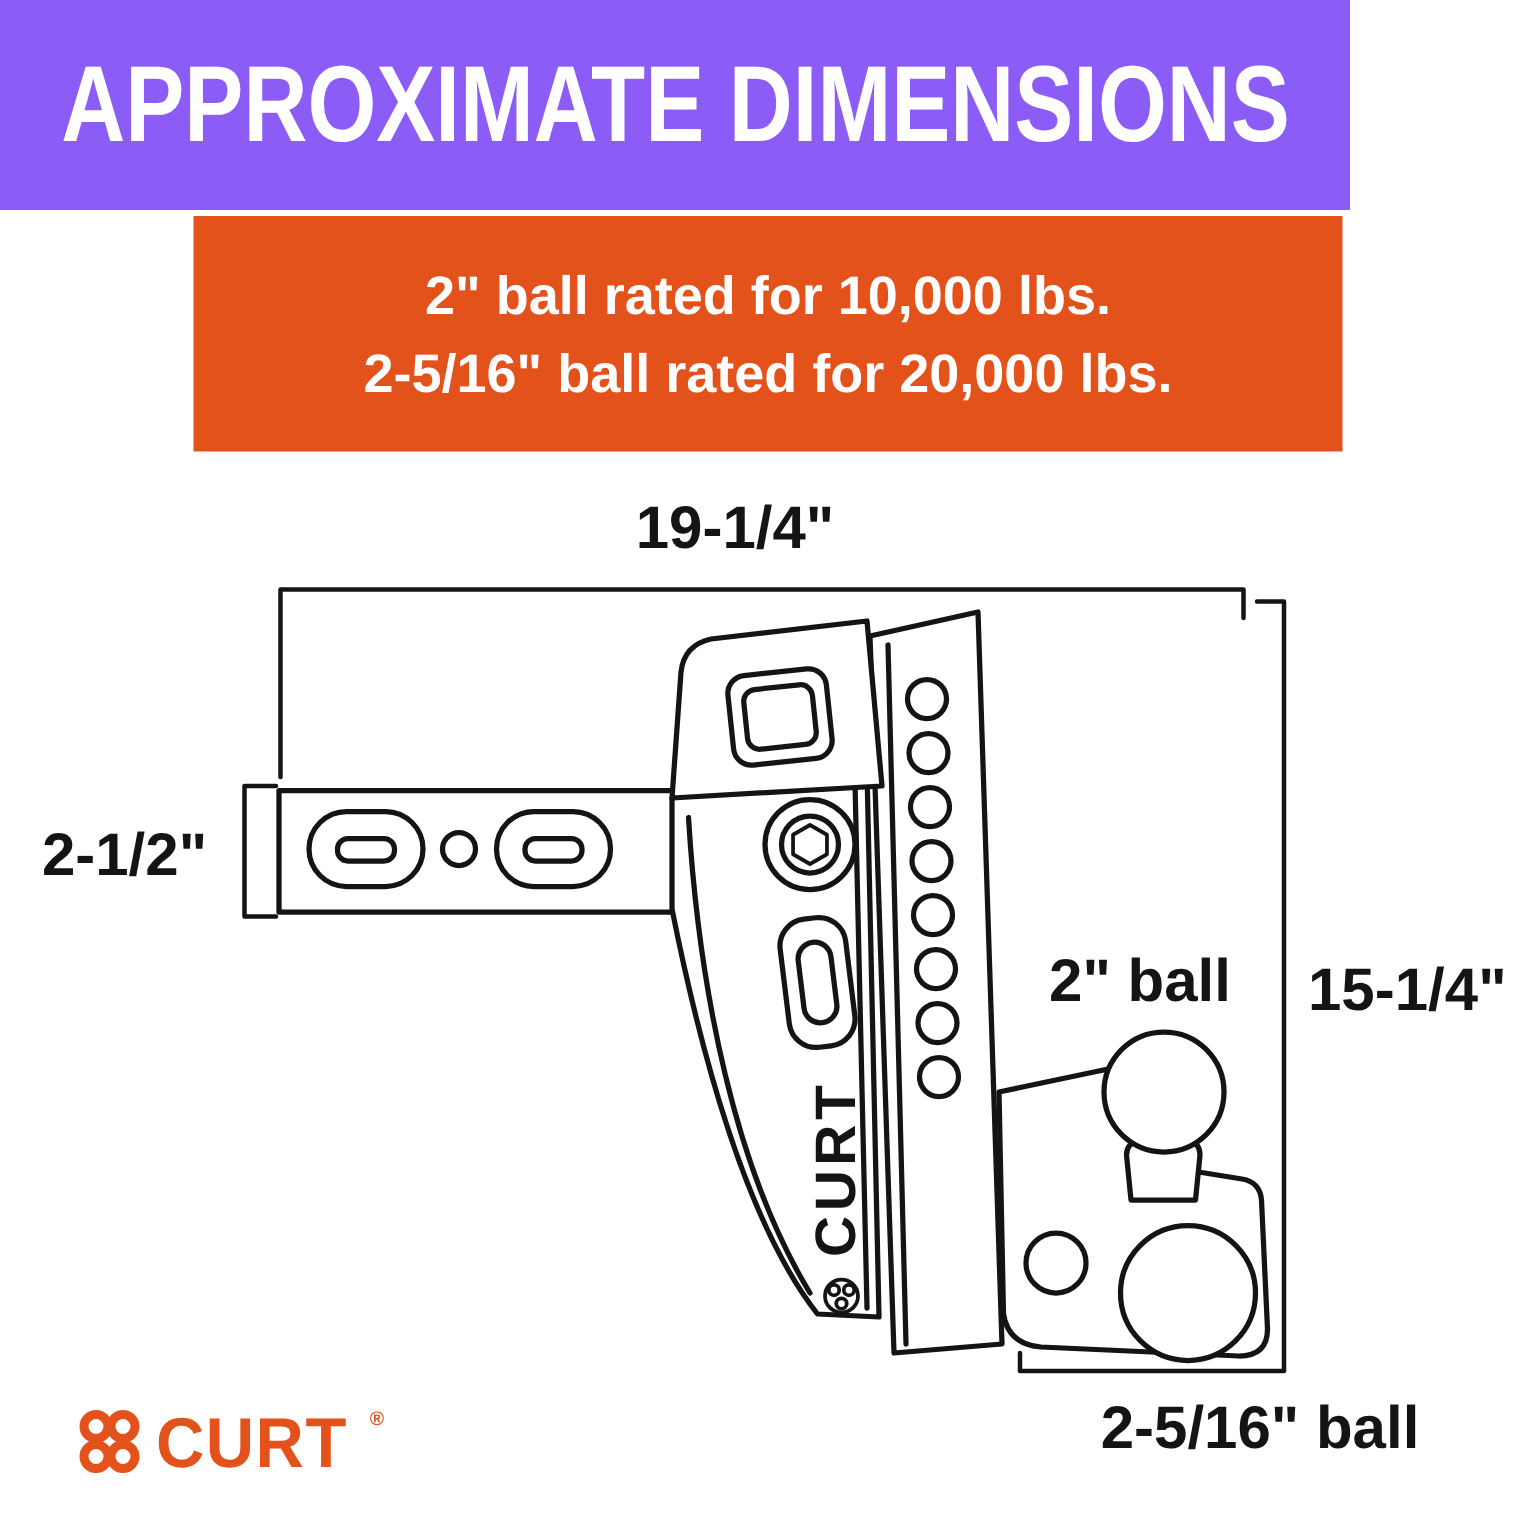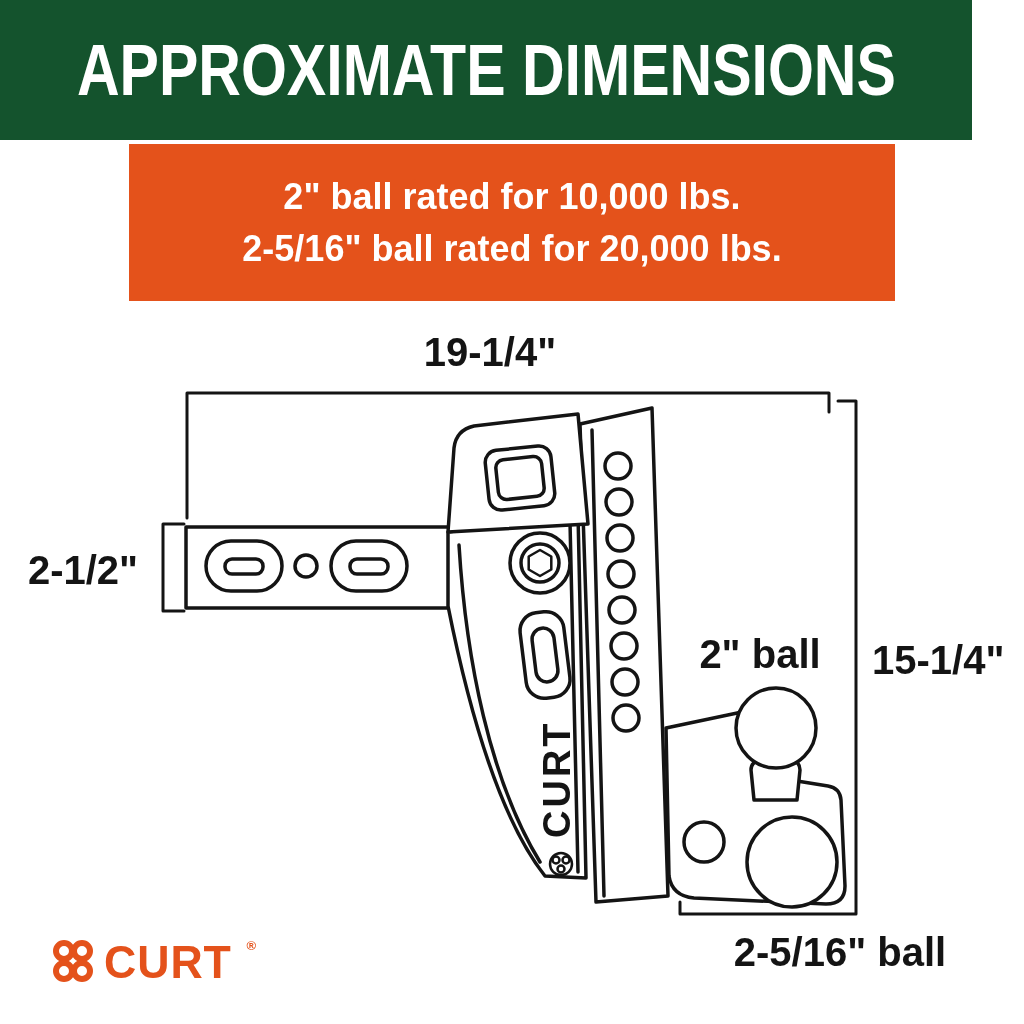--- a/index.html
+++ b/index.html
@@ -7,22 +7,22 @@
   body {
     font-family: "Liberation Sans", sans-serif;
     background: #ffffff;
     position: relative;
     overflow: hidden;
   }
   .canvas { position: absolute; inset: 0; width: 1024px; height: 1024px; background: #fff; }
 
   
   .banner {
-    position: absolute; left: 0; top: 0; width: 972px; height: 140px;
-    background: #14532d; display: flex; align-items: center; justify-content: center;
+    position: absolute; left: 0; top: 0; width: 900px; height: 140px;
+    background: #8b5cf6; display: flex; align-items: center; justify-content: center;
   }
   .banner h1 {
     color: #ffffff; font-size: 72px; font-weight: 900; letter-spacing: 0px;
     transform: scaleX(0.82); transform-origin: center; white-space: nowrap;
   }
 
   
   .rating {
     position: absolute; left: 129px; top: 144px; width: 766px; height: 157px;
     background: #E4521B; color: #ffffff;

